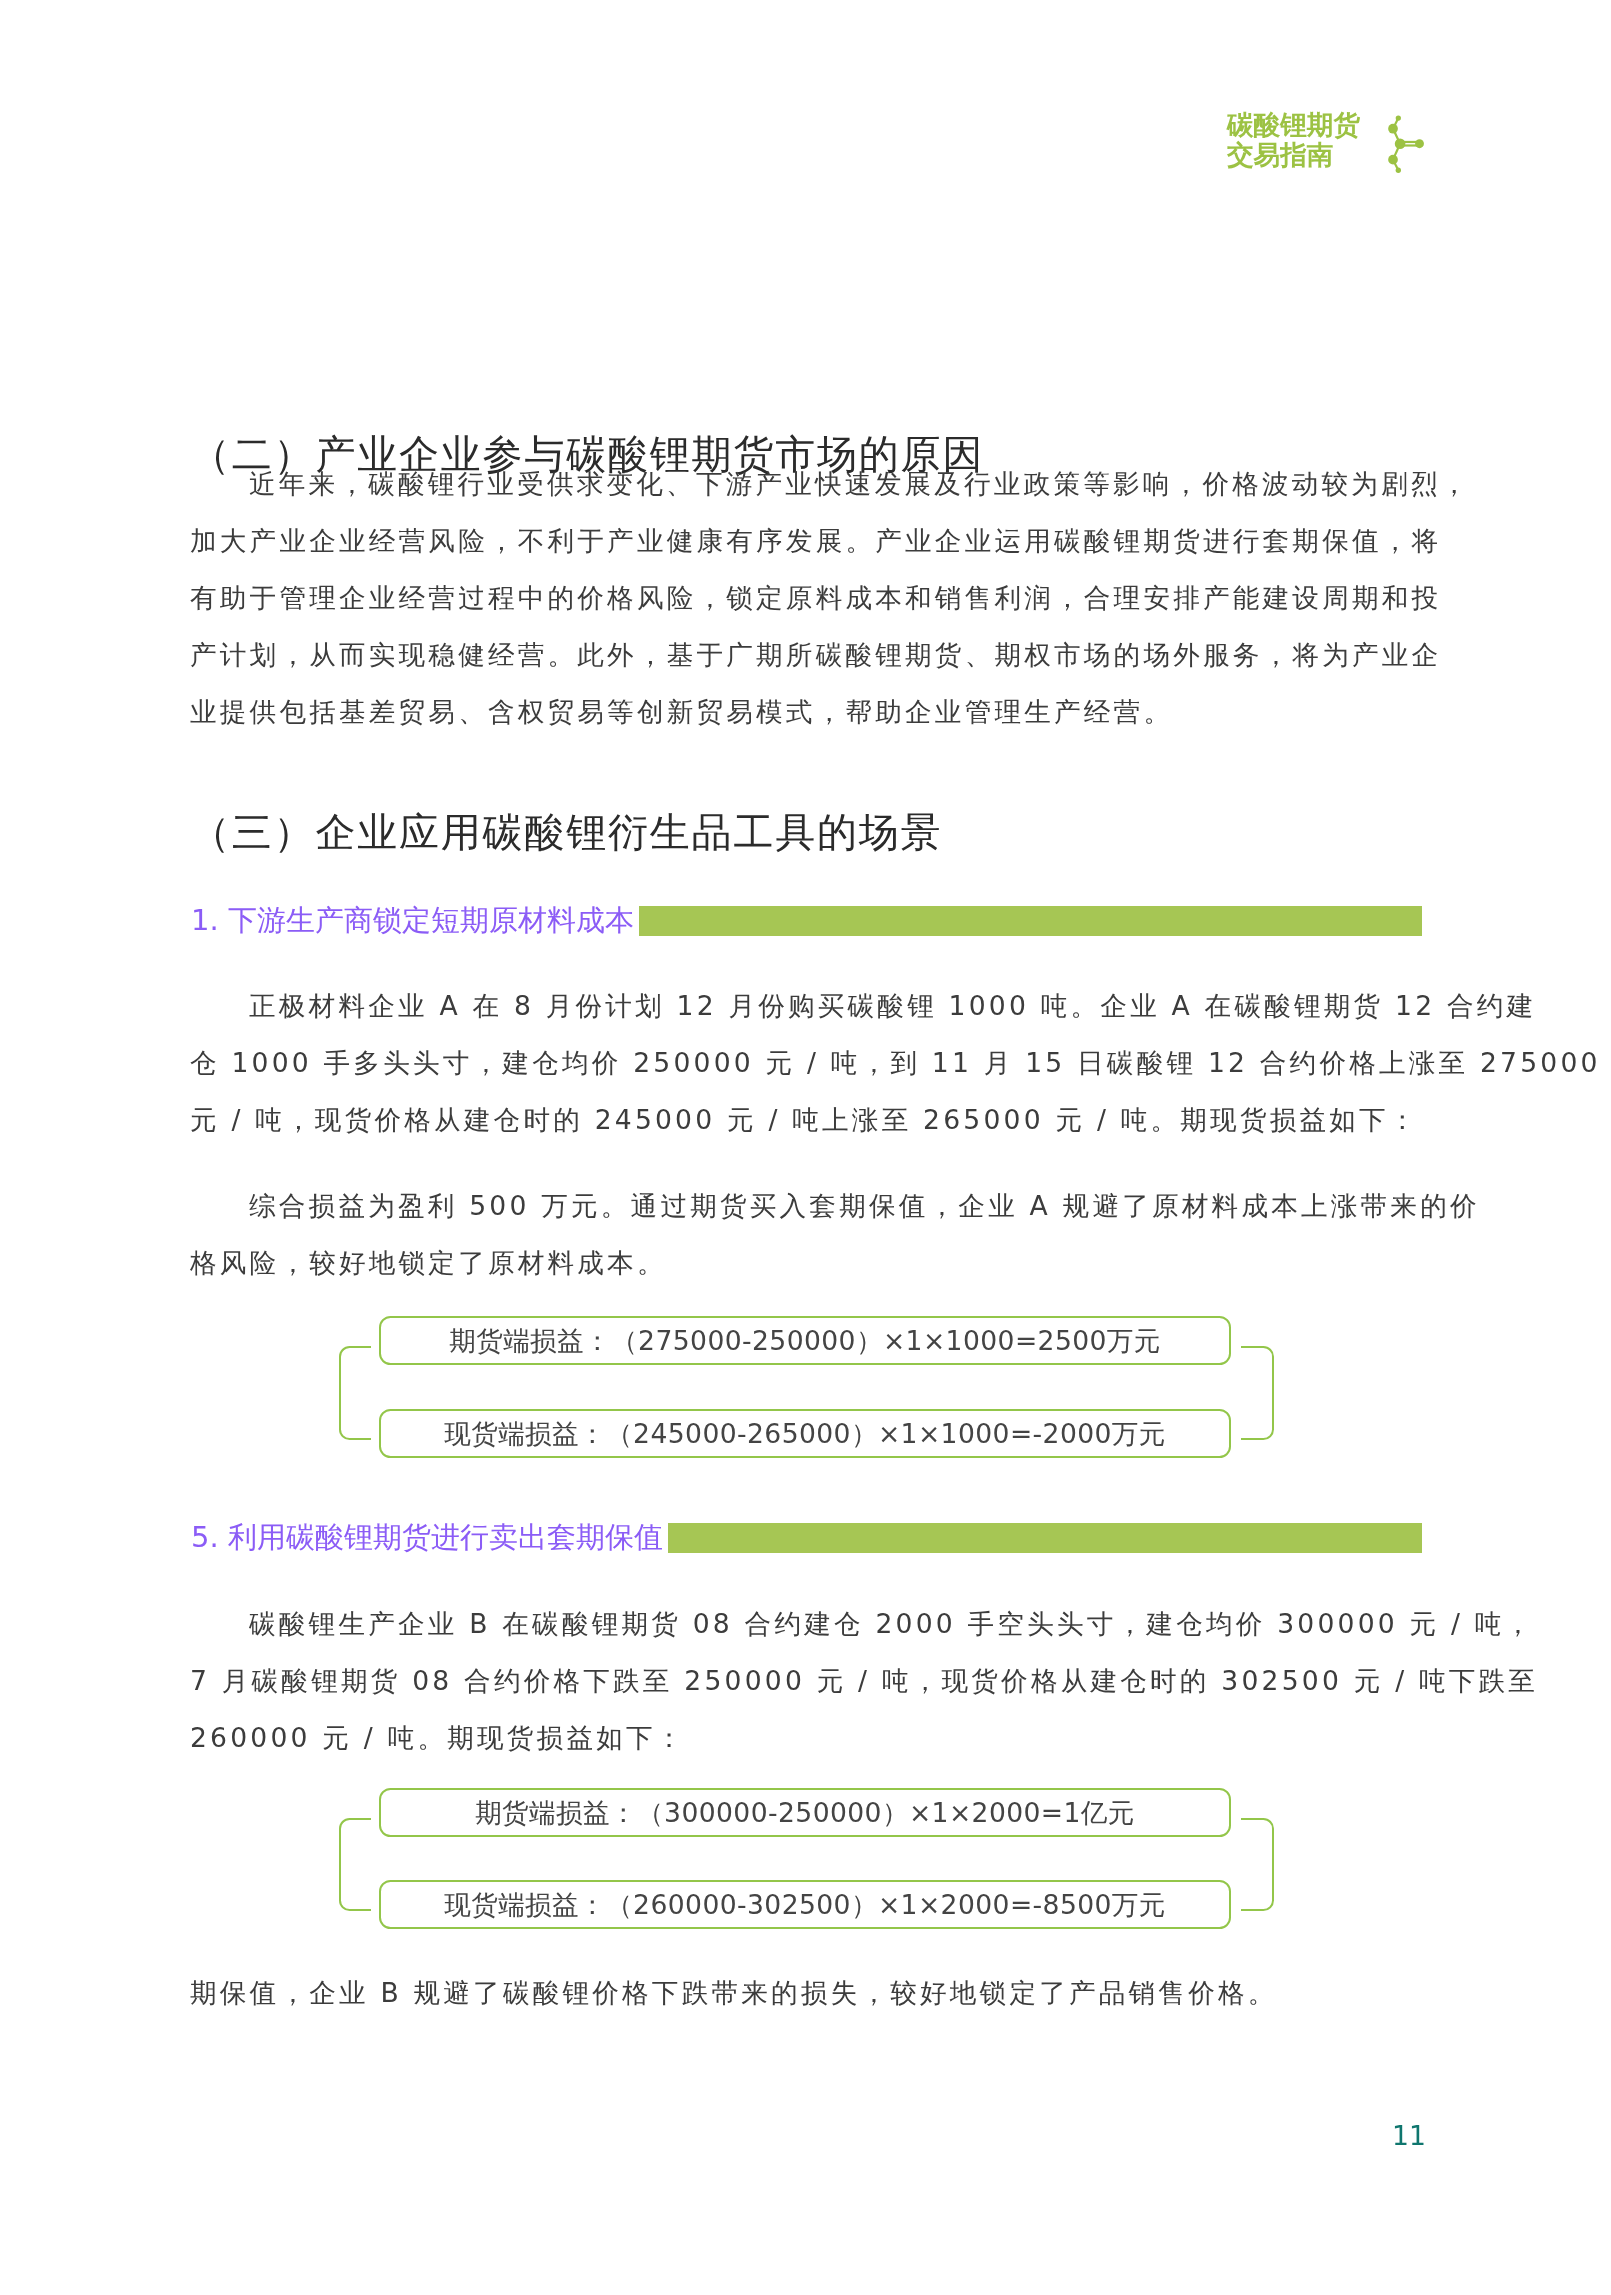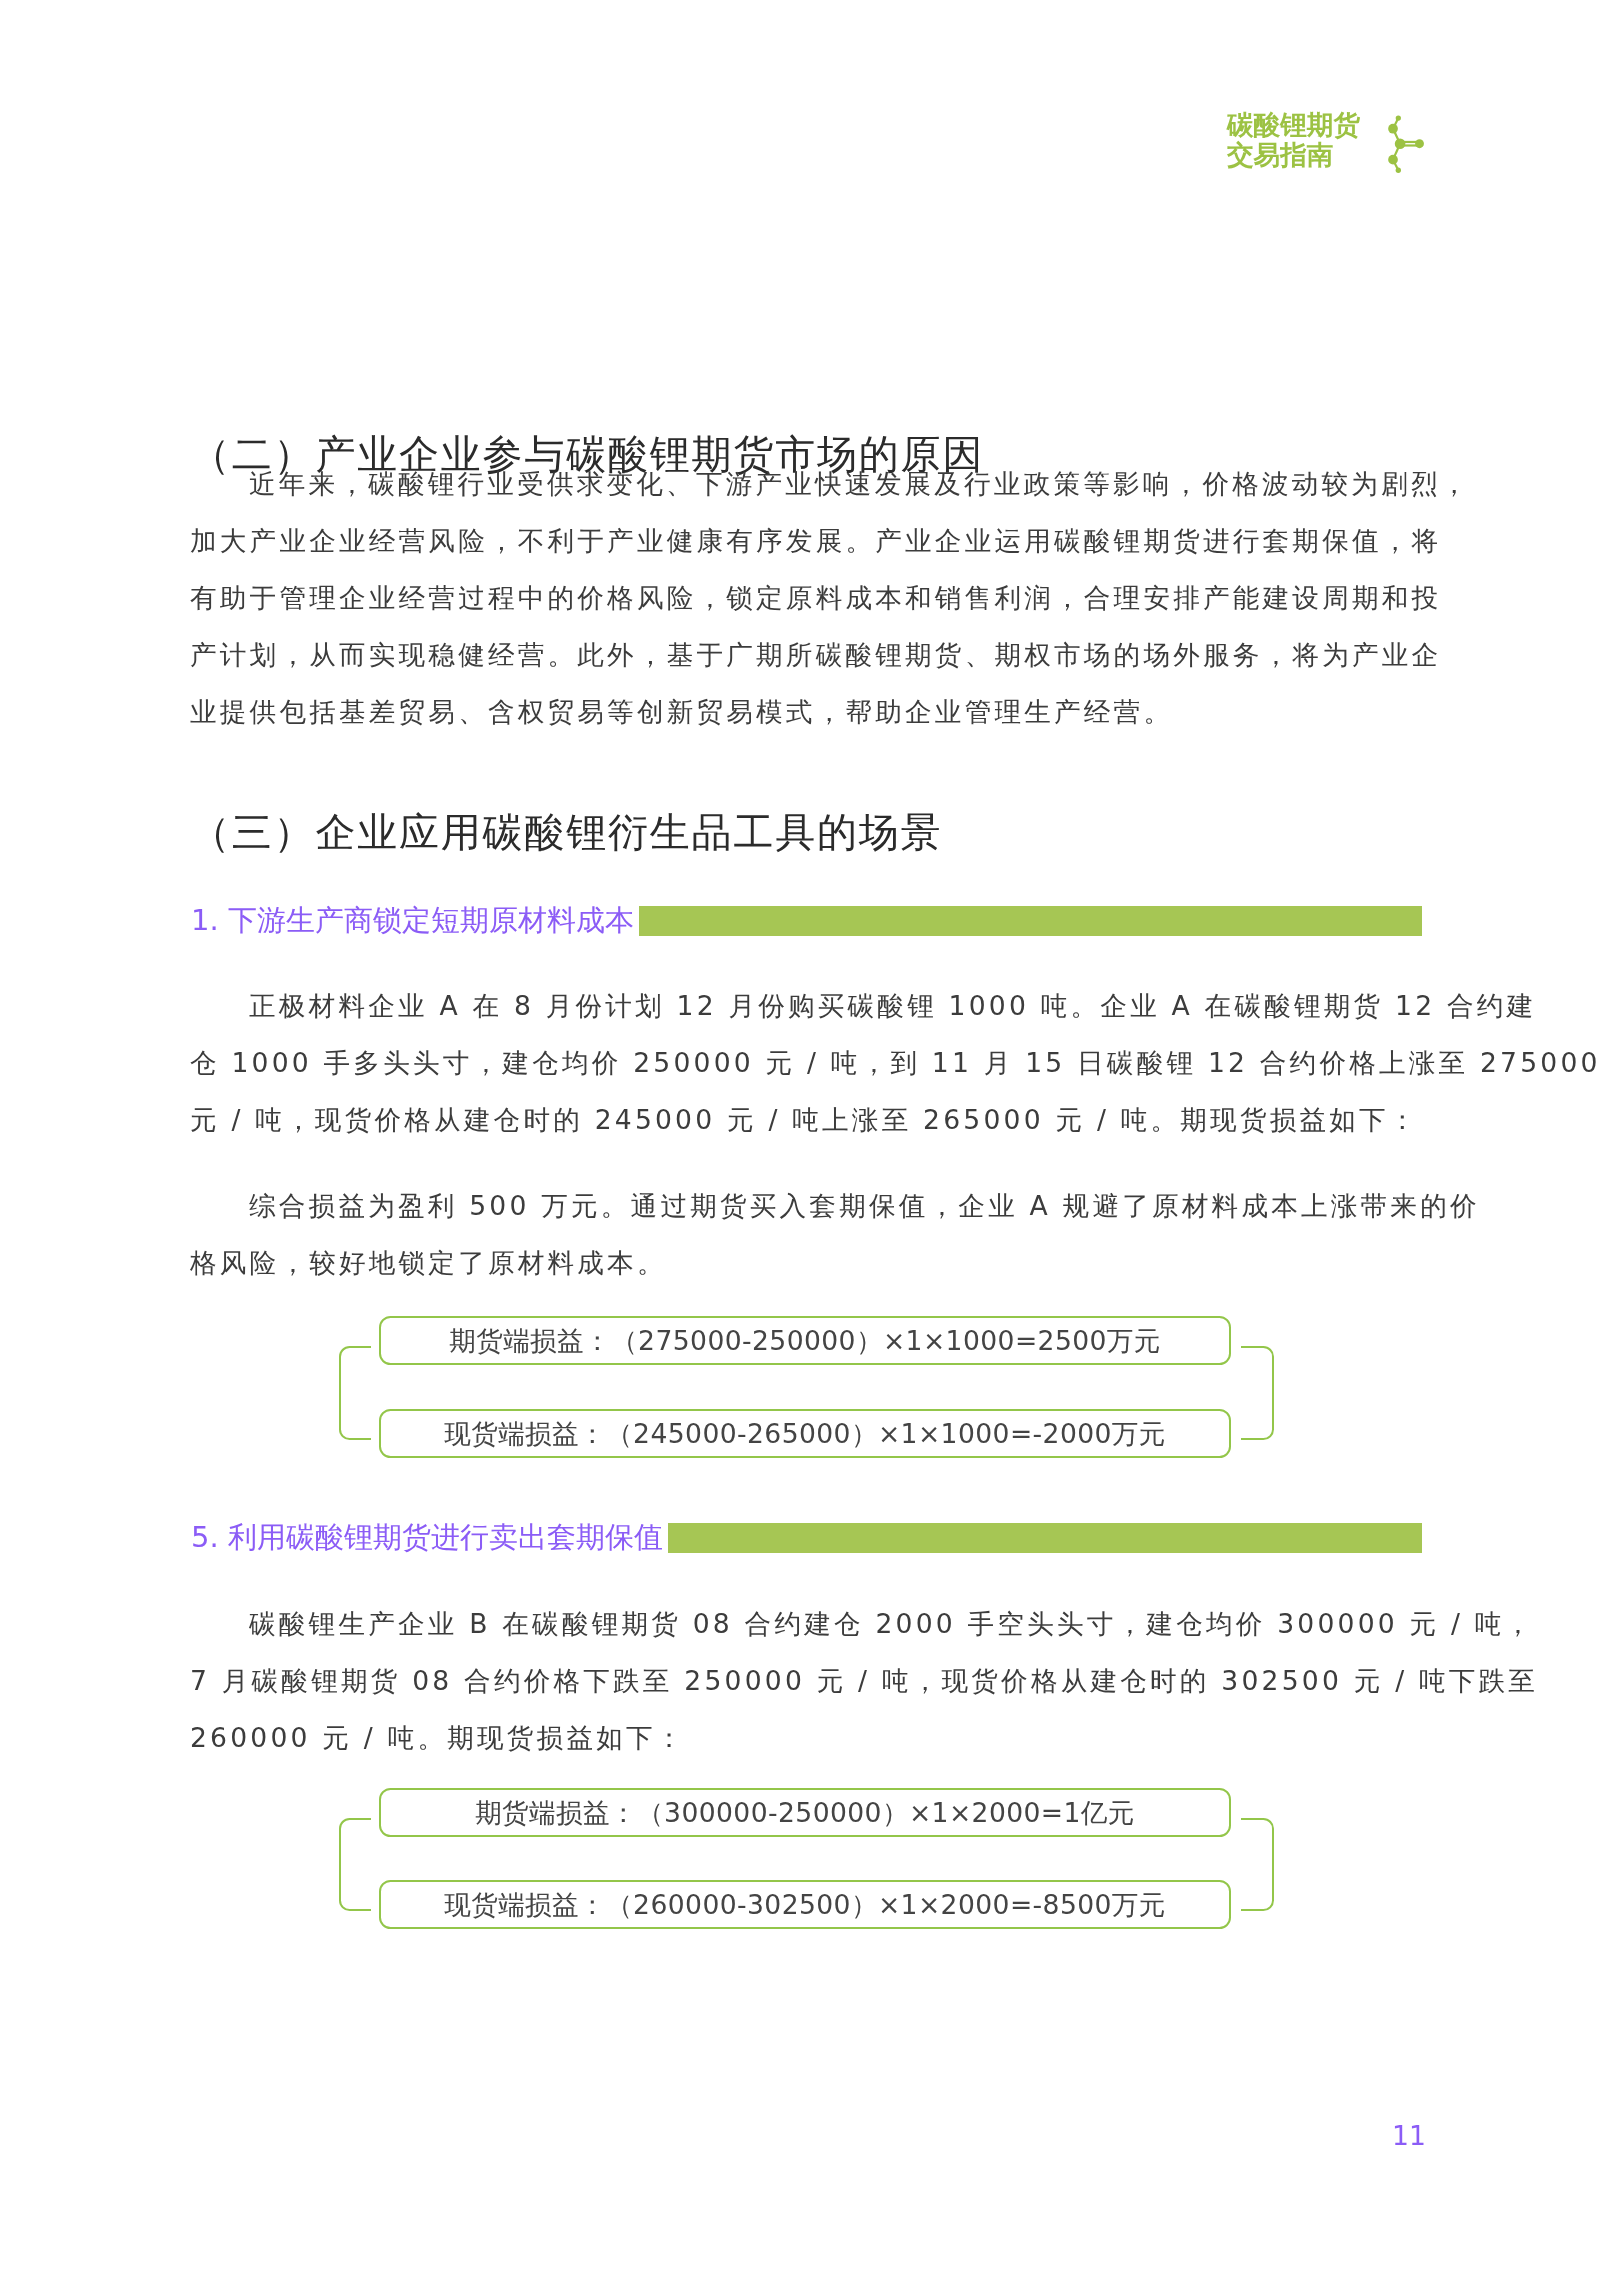--- a/index.html
+++ b/index.html
@@ -55,21 +55,21 @@
     border: 2.2px solid #93c64a; border-right: none; border-radius: 10.6px 0 0 10.6px;
     box-sizing: border-box;
   }
   .bracket-r {
     position: absolute; left: 1241px; width: 33px;
     border: 2.2px solid #93c64a; border-left: none; border-radius: 0 10.6px 10.6px 0;
     box-sizing: border-box;
   }
 
   .page-num {
-    position: absolute; left: 1392px; top: 2120px; font-size: 26.6px; color: #8b5cf6;
+    position: absolute; left: 1392px; top: 2120px; font-size: 26.6px; color: #0f766e;
     font-family: "DejaVu Sans", sans-serif;
   }
 </style>
 </head>
 <body>
 
 <div class="logo-text">
   <div>碳酸锂期货</div>
   <div>交易指南</div>
 </div>
@@ -137,16 +137,17 @@
   <span class="ln">7 月碳酸锂期货 08 合约价格下跌至 250000 元 / 吨，现货价格从建仓时的 302500 元 / 吨下跌至</span>
   <span class="ln">260000 元 / 吨。期现货损益如下：</span>
 </div>
 
 <div class="bracket-l" style="top:1818px; height:93px;"></div>
 <div class="bracket-r" style="top:1818px; height:93px;"></div>
 <div class="fbox" style="top:1788px;">期货端损益：（300000-250000）×1×2000=1亿元</div>
 <div class="fbox" style="top:1880px;">现货端损益：（260000-302500）×1×2000=-8500万元</div>
 
 <div class="para" style="top:1964px;">
+  <span class="ln">期保值，企业 B 规避了碳酸锂价格下跌带来的损失，较好地锁定了产品销售价格。</span>
 </div>
 
 <div class="page-num">11</div>
 
 
 </body></html>

